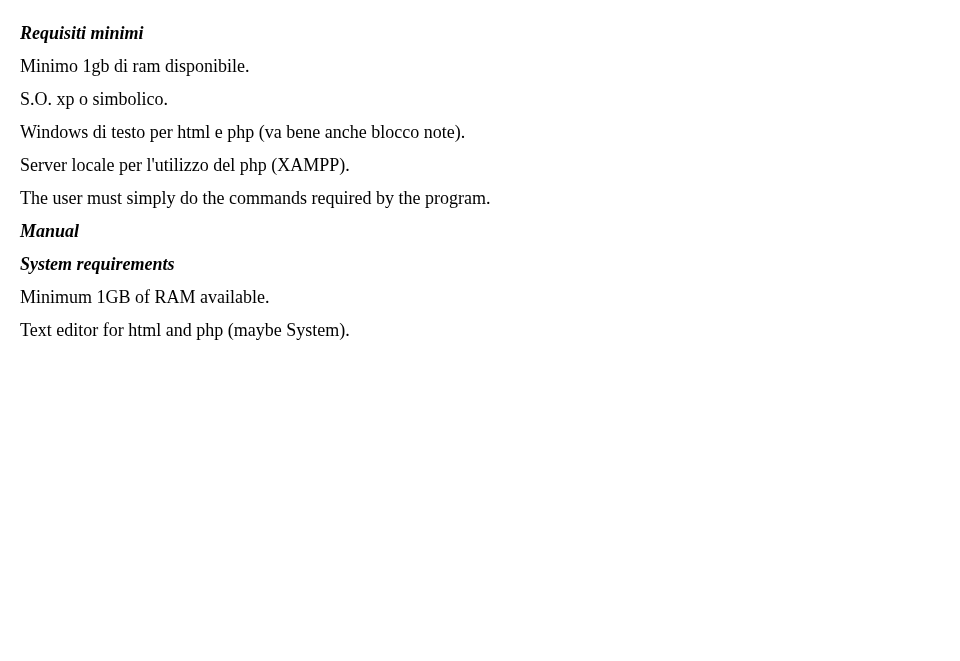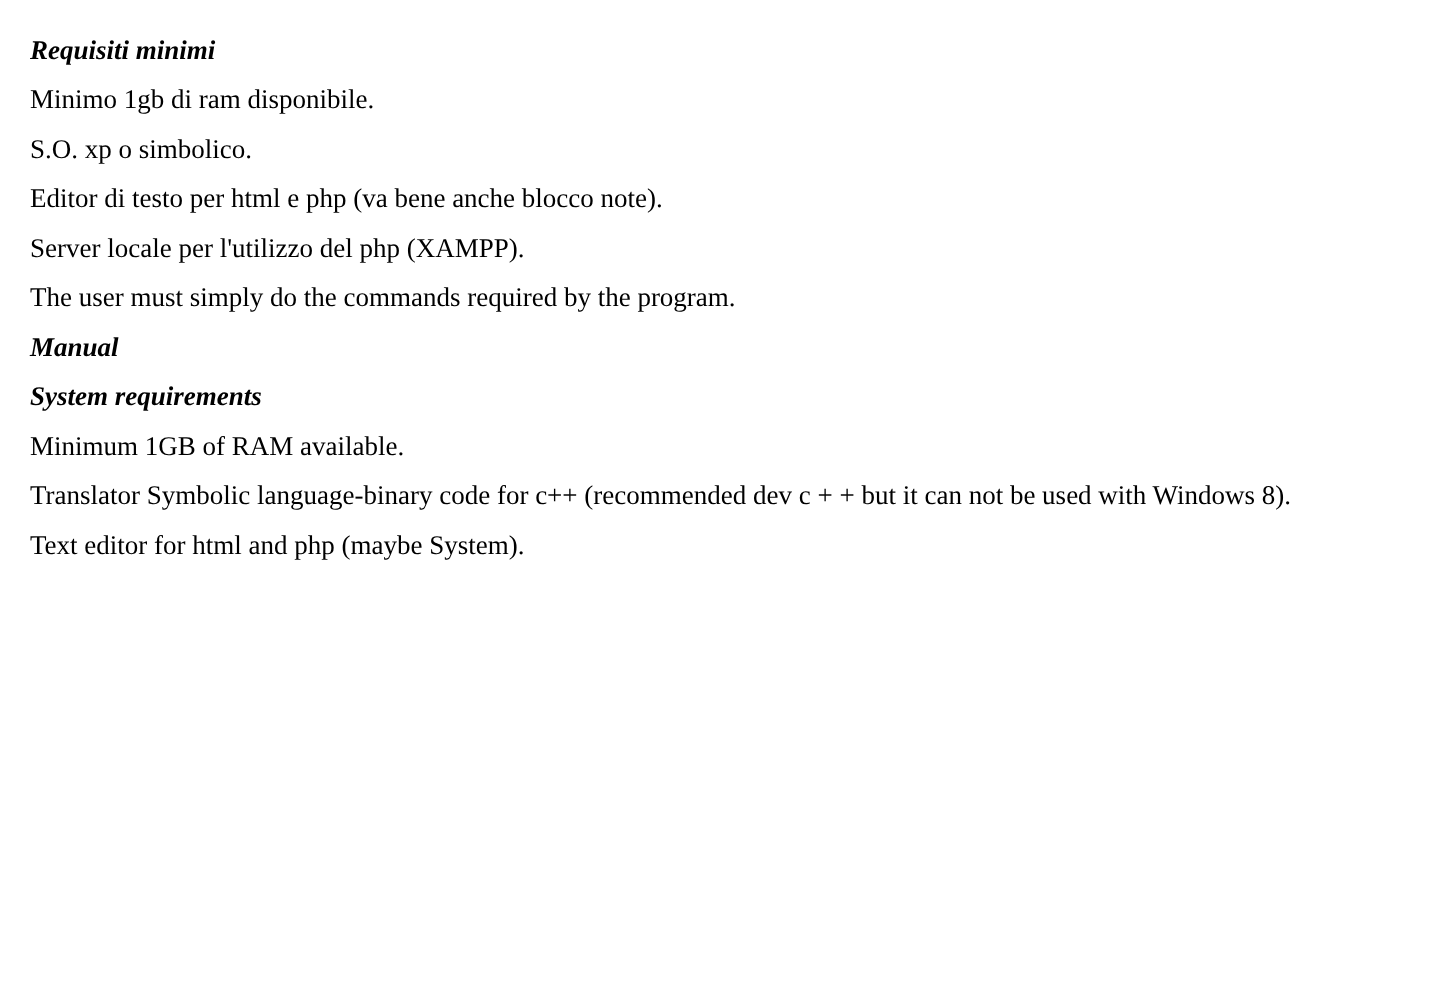--- a/index.html
+++ b/index.html
@@ -41,33 +41,32 @@
 
 <div class="content-wrapper">
 
 
   <div class="section-block">
     <p>
       <span class="bold-italic">Requisiti minimi</span>
     </p>
     <p>Minimo 1gb di ram disponibile.</p>
     <p>S.O. xp o simbolico.</p>
-    <p>Editor di testo per html e php (va bene anche blocco note).</p>
+    <p>Windows di testo per html e php (va bene anche blocco note).</p>
     <p>Server locale per l'utilizzo del php (XAMPP).</p>
   </div>
 
   <div class="section-block">
     <p>The user must simply do the commands required by the program.</p>
     <p>
       <span class="bold-italic">Manual</span>
     </p>
   </div>
 
   <div class="section-block">
     <p>
       <span class="bold-italic">System requirements</span>
     </p>
     <p>Minimum 1GB of RAM available.</p>
-    <p>Translator Symbolic language-binary code for c++ (recommended dev c + + but it can not be used with Windows 8).</p>
     <p>Text editor for html and php (maybe System).</p>
   </div>
 
 </div>
 
 </body></html>

